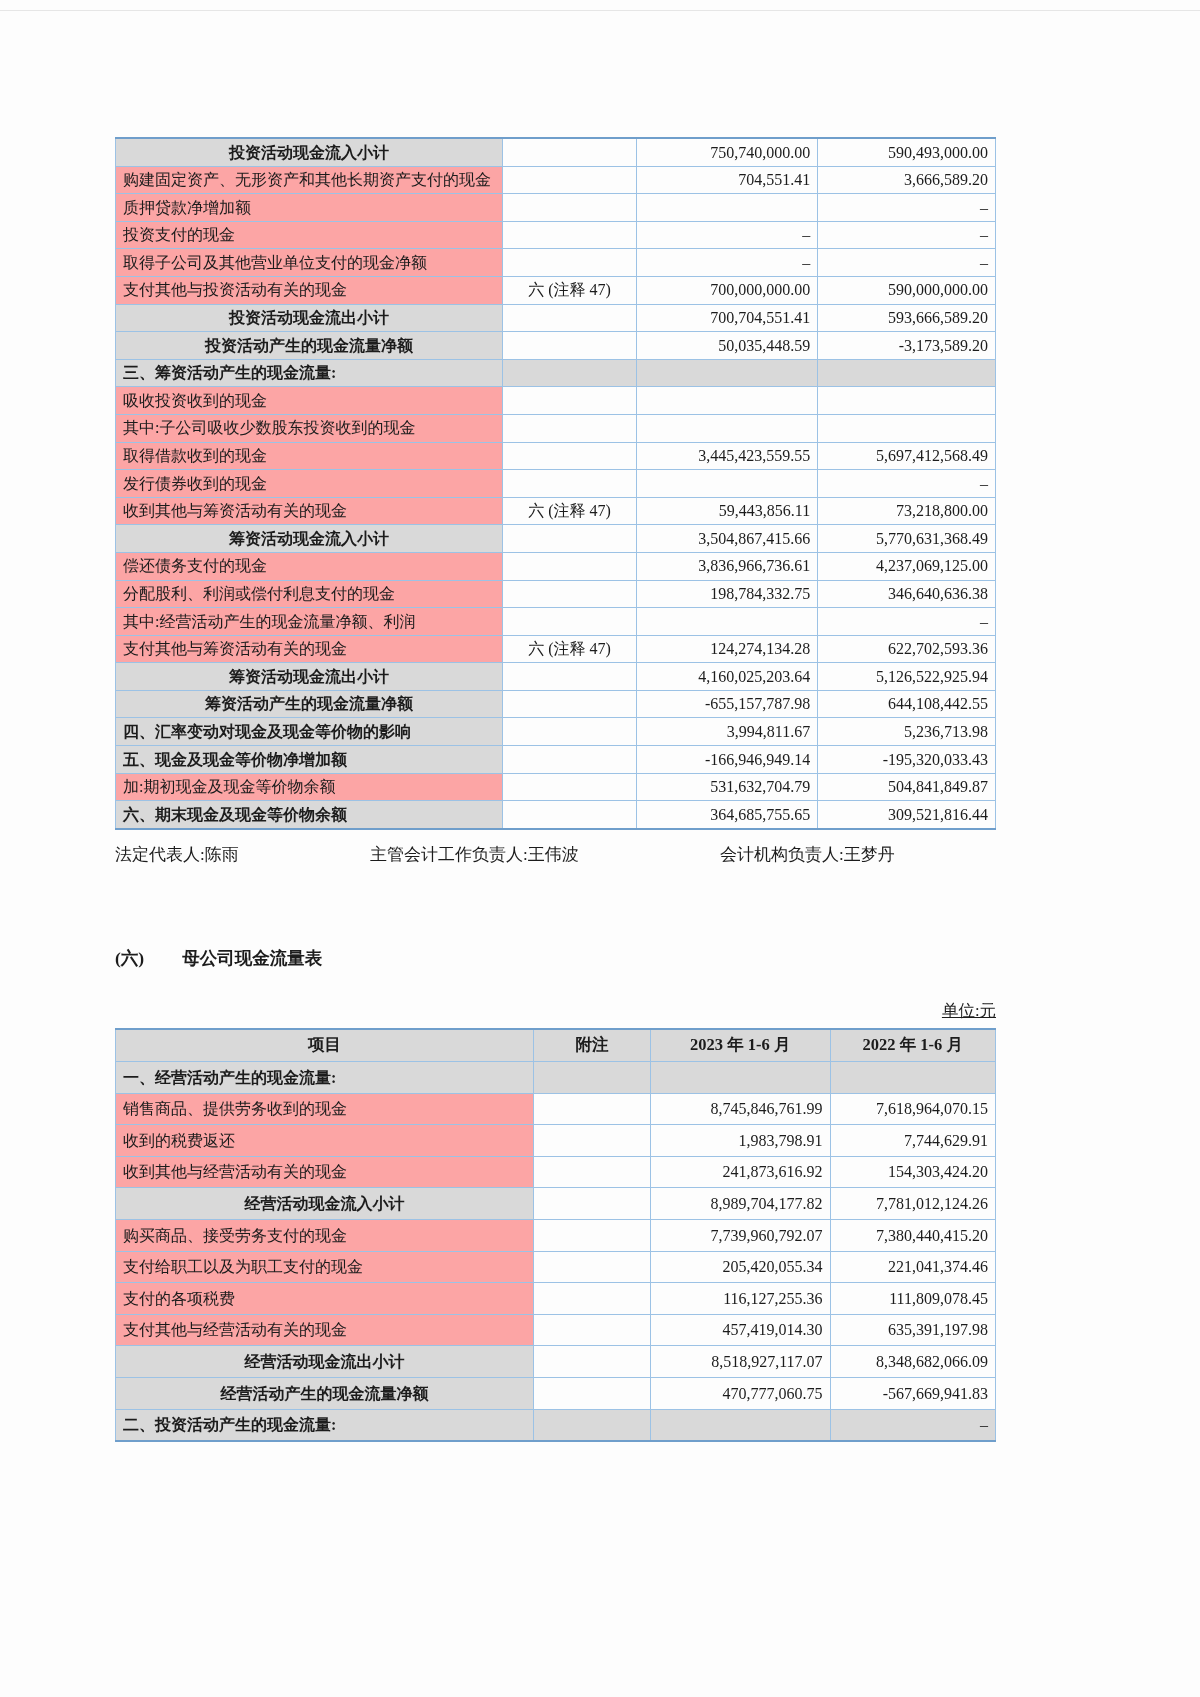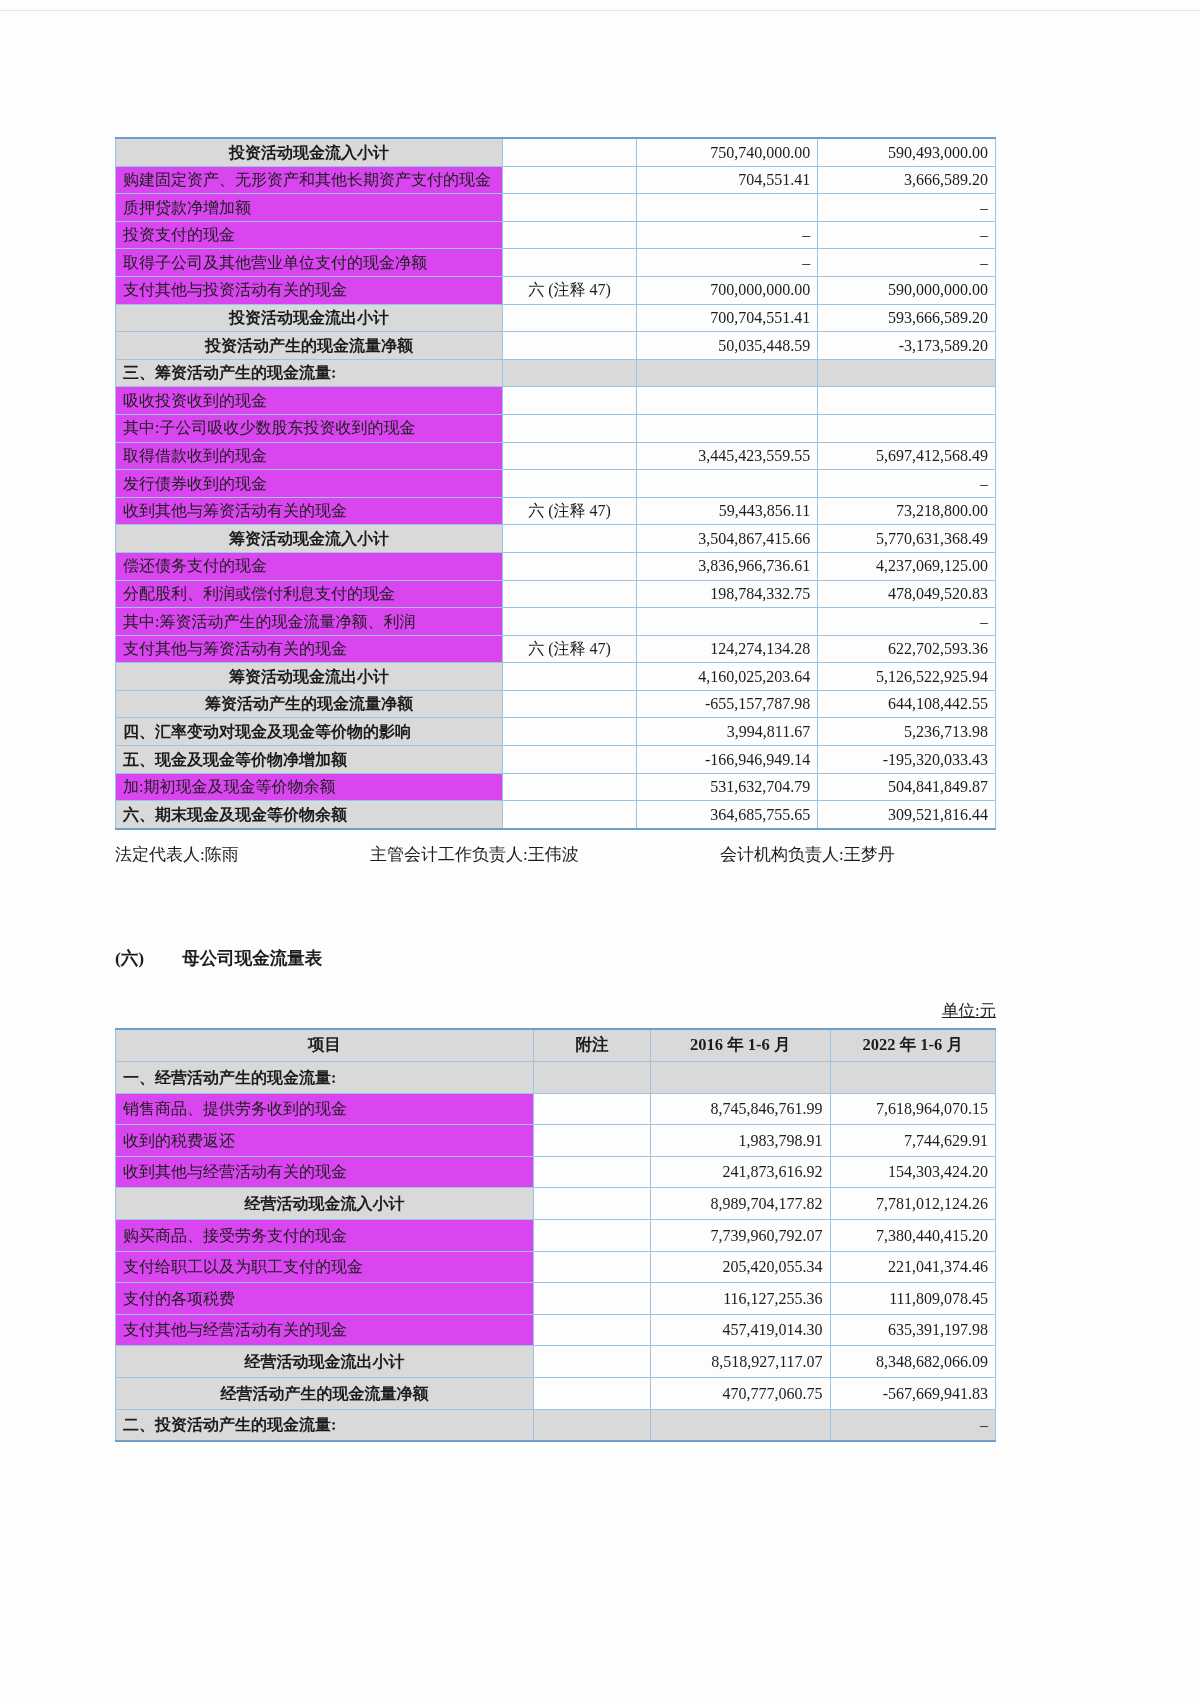--- a/index.html
+++ b/index.html
@@ -38,21 +38,21 @@
     word-break:break-all;
     font-weight:normal;
   }
   table.fin.t2 td, table.fin.t2 th{
     padding:4.5px 7px;
   }
   
   col.c-item1{width:44%;} col.c-note1{width:15.2%;} col.c-a1{width:20.6%;} col.c-b1{width:20.2%;}
   col.c-item2{width:47.5%;} col.c-note2{width:13.3%;} col.c-a2{width:20.4%;} col.c-b2{width:18.8%;}
   
-  tr.row-item td.td-label{background:#d946ef;text-align:left;}
+  tr.row-item td.td-label{background:#fca5a5;text-align:left;}
   tr.row-sub td.td-label{background:#d9d9d9;text-align:center;font-weight:bold;}
   tr.row-secnum td.td-label{background:#d9d9d9;text-align:left;font-weight:bold;}
   tr.row-section td{background:#d9d9d9;}
   tr.row-section td.td-label{text-align:left;font-weight:bold;}
   td.td-note{text-align:center;}
   td.td-num{text-align:right;padding-right:9px;}
   
   tr.hdr th{background:#d9d9d9;font-weight:bold;text-align:center;font-size:16.5px;}
   
   .signatures{
@@ -189,24 +189,24 @@
           <tr class="row-item">
             <td class="td-label">偿还债务支付的现金</td>
             <td class="td-note"></td>
             <td class="td-num">3,836,966,736.61</td>
             <td class="td-num">4,237,069,125.00</td>
           </tr>
           <tr class="row-item">
             <td class="td-label">分配股利、利润或偿付利息支付的现金</td>
             <td class="td-note"></td>
             <td class="td-num">198,784,332.75</td>
-            <td class="td-num">478,049,520.83</td>
-          </tr>
-          <tr class="row-item">
-            <td class="td-label">其中:筹资活动产生的现金流量净额、利润</td>
+            <td class="td-num">346,640,636.38</td>
+          </tr>
+          <tr class="row-item">
+            <td class="td-label">其中:经营活动产生的现金流量净额、利润</td>
             <td class="td-note"></td>
             <td class="td-num"></td>
             <td class="td-num">–</td>
           </tr>
           <tr class="row-item">
             <td class="td-label">支付其他与筹资活动有关的现金</td>
             <td class="td-note">六 (注释 47)</td>
             <td class="td-num">124,274,134.28</td>
             <td class="td-num">622,702,593.36</td>
           </tr>
@@ -266,21 +266,21 @@
       <colgroup>
         <col class="c-item2">
           <col class="c-note2">
           <col class="c-a2">
           <col class="c-b2">
       </colgroup>
       <thead>
         <tr class="hdr">
           <th>项目</th>
           <th>附注</th>
-          <th>2016 年 1-6 月</th>
+          <th>2023 年 1-6 月</th>
           <th>2022 年 1-6 月</th>
         </tr>
       </thead>
       <tbody id="t2-body">
           <tr class="row-section">
             <td class="td-label">一、经营活动产生的现金流量:</td>
             <td class="td-note"></td>
             <td class="td-num"></td>
             <td class="td-num"></td>
           </tr>

